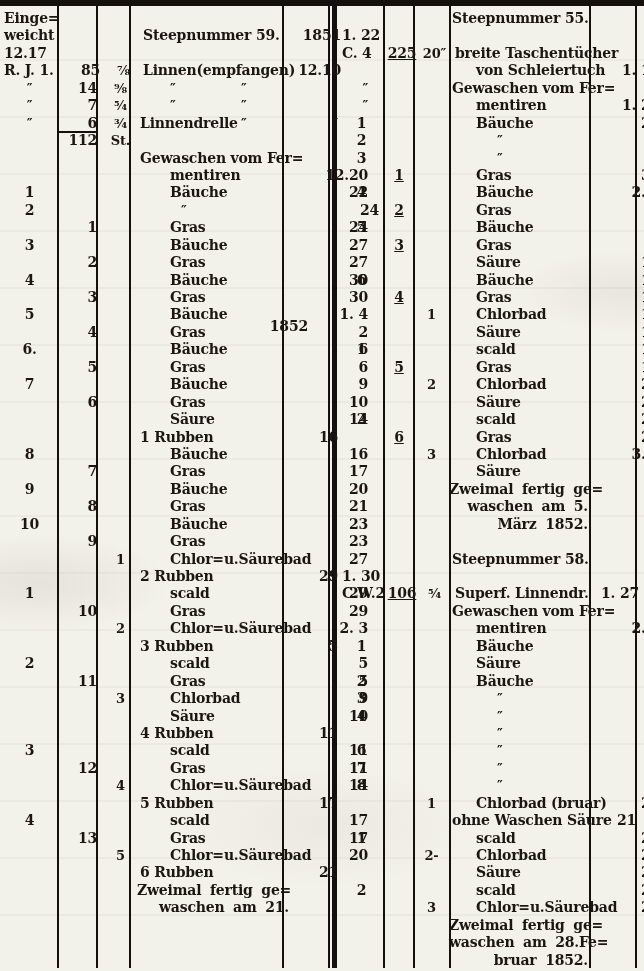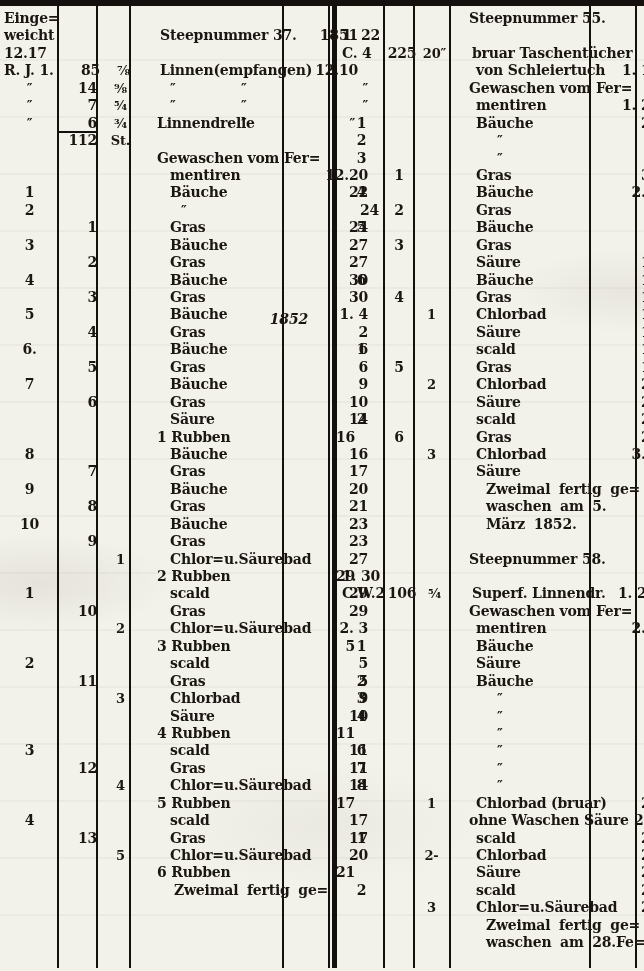--- a/index.html
+++ b/index.html
@@ -18,34 +18,34 @@
   .topbar{position:absolute;left:0;top:0;width:644px;height:6px;background:#14100d;}
   .vrule{position:absolute;top:6px;height:962px;width:2px;background:#14100d;}
   .vrule.thick{width:5px;}
   .half{position:absolute;top:10px;display:flex;flex-direction:column;}
   .half.L{left:1px;width:330px;--ind:33px;--dit:44px;}
   .half.R{left:339px;width:298px;--ind:27px;--dit:48px;}
   .row{flex:none;height:17.45px;display:flex;position:relative;}
   .cell{flex:none;white-space:pre;line-height:17.45px;font-size:14px;overflow:visible;}
   
   .L .c1{width:57px;} .L .c2{width:39px;} .L .c3{width:33px;} .L .t{width:152px;} .L .d{width:46px;}
-  .R .c1{width:45px;} .R .c2{width:30px;} .R .c3{width:35px;} .R .t{width:139px;} .R .d{width:45px;}
+  .R .c1{width:45px;} .R .c2{width:30px;text-decoration:underline;} .R .c3{width:35px;} .R .t{width:139px;} .R .d{width:45px;}
   .c1{text-align:center;}
   .c1.wide{text-align:left;padding-left:3px;}
   .L .c2{text-align:right;padding-right:7px;}
   .R .c2{text-align:center;}
   .c3{text-align:center;font-size:13px;}
   .d{text-align:right;padding-right:5px;}
   .t{position:relative;}
-  .t.a-l{padding-left:20px;}
+  .t.a-l{padding-left:3px;}
   .t.a-i{padding-left:var(--ind);}
   .t.a-c{padding-left:var(--dit);}
-  .t.a-n{text-align:left;word-spacing:4px;margin-left:37px;}
+  .t.a-n{text-align:right;word-spacing:4px;}
   .t .t2{position:absolute;left:104px;top:0;}
-  .t .yr{position:absolute;right:14px;top:5px;font-style:italic;}
+  .t .yr{position:absolute;right:14px;top:12px;}
   .row.sum::before{content:"";position:absolute;left:58px;top:-1.5px;width:37px;height:2px;background:#14100d;}
   .dit{font-size:13px;}
 </style>
 </head>
 <body>
 
 <div class="page">
   <div class="topbar"></div>
 
   <div class="vrule" style="left:57px"></div>
@@ -67,21 +67,21 @@
         <div class="cell c1 wide">Einge=</div>
         <div class="cell c2"></div>
         <div class="cell c3"></div>
         <div class="cell t a-i"></div>
         <div class="cell d"></div>
       </div>
       <div class="row">
         <div class="cell c1 wide">weicht</div>
         <div class="cell c2"></div>
         <div class="cell c3"></div>
-        <div class="cell t a-l"><span>Steepnummer 37.</span></div>
+        <div class="cell t a-l"><span>Steepnummer 59.</span></div>
         <div class="cell d">1851</div>
       </div>
       <div class="row">
         <div class="cell c1 wide">12.17</div>
         <div class="cell c2"></div>
         <div class="cell c3"></div>
         <div class="cell t a-i"></div>
         <div class="cell d"></div>
       </div>
       <div class="row">
@@ -413,41 +413,48 @@
         <div class="cell t a-l"><span>6 Rubben</span></div>
         <div class="cell d">21</div>
       </div>
       <div class="row">
         <div class="cell c1"></div>
         <div class="cell c2"></div>
         <div class="cell c3"></div>
         <div class="cell t a-n"><span>Zweimal fertig ge=</span></div>
         <div class="cell d"></div>
       </div>
+      <div class="row">
+        <div class="cell c1"></div>
+        <div class="cell c2"></div>
+        <div class="cell c3"></div>
+        <div class="cell t a-n"><span>waschen am 21.</span></div>
+        <div class="cell d"></div>
+      </div>
     </div>
   <div class="half R" id="right-rows">
       <div class="row">
         <div class="cell c1"></div>
         <div class="cell c2"></div>
         <div class="cell c3"></div>
         <div class="cell t a-l"><span>Steepnummer 55.</span></div>
         <div class="cell d"></div>
       </div>
       <div class="row">
         <div class="cell c1 wide">1. 22</div>
         <div class="cell c2"></div>
         <div class="cell c3"></div>
         <div class="cell t a-i"></div>
         <div class="cell d"></div>
       </div>
       <div class="row">
         <div class="cell c1 wide">C. 4</div>
         <div class="cell c2">225</div>
         <div class="cell c3">20″</div>
-        <div class="cell t a-l"><span>bruar Taschentücher</span></div>
+        <div class="cell t a-l"><span>breite Taschentücher</span></div>
         <div class="cell d"></div>
       </div>
       <div class="row">
         <div class="cell c1"></div>
         <div class="cell c2"></div>
         <div class="cell c3"></div>
         <div class="cell t a-i"><span>von Schleiertuch</span></div>
         <div class="cell d">1. 17</div>
       </div>
       <div class="row">
@@ -793,14 +800,21 @@
         <div class="cell t a-n"><span>Zweimal fertig ge=</span></div>
         <div class="cell d"></div>
       </div>
       <div class="row">
         <div class="cell c1"></div>
         <div class="cell c2"></div>
         <div class="cell c3"></div>
         <div class="cell t a-n"><span>waschen am 28.Fe=</span></div>
         <div class="cell d"></div>
       </div>
+      <div class="row">
+        <div class="cell c1"></div>
+        <div class="cell c2"></div>
+        <div class="cell c3"></div>
+        <div class="cell t a-n"><span>bruar 1852.</span></div>
+        <div class="cell d"></div>
+      </div>
     </div>
 </div>
 
 </body></html>

